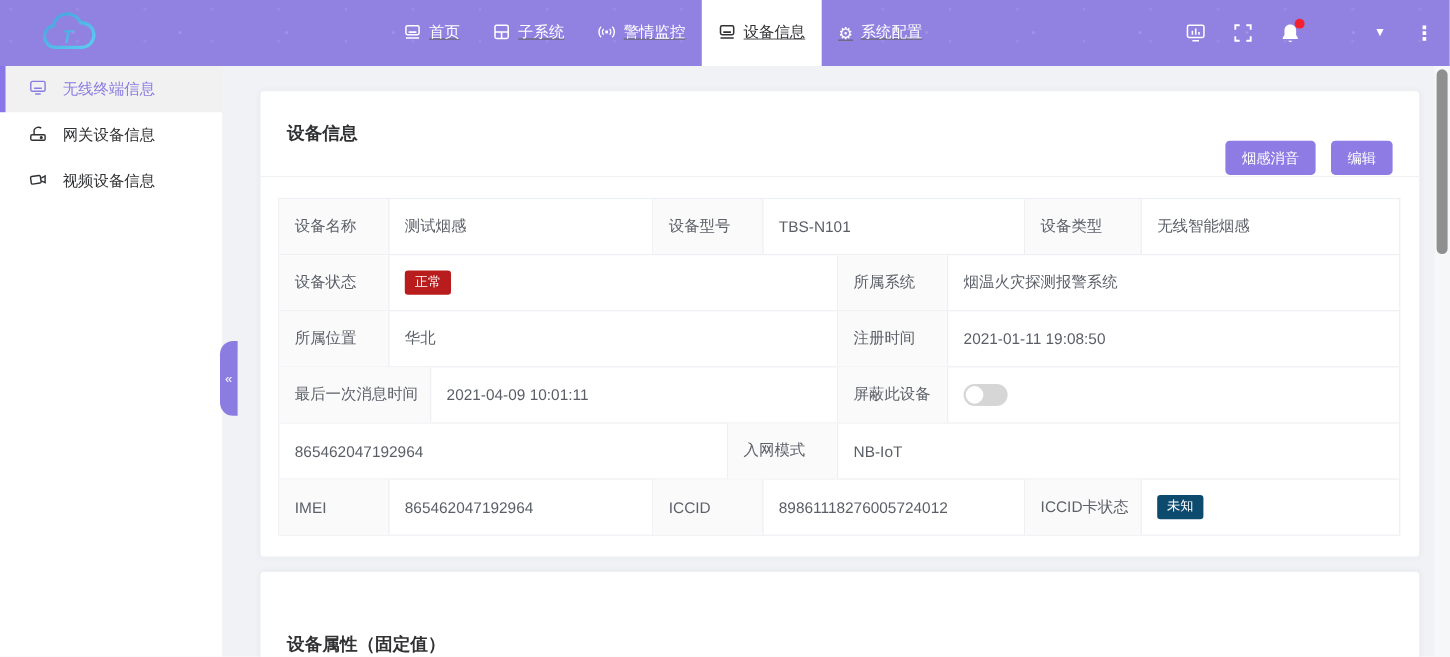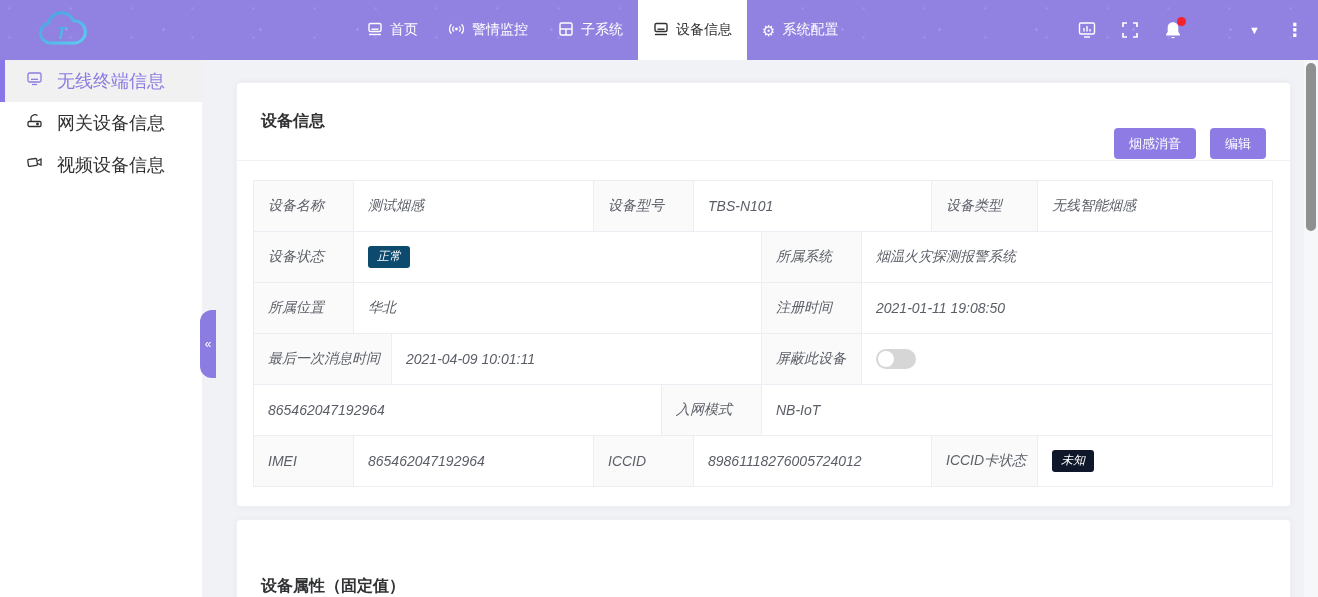--- a/index.html
+++ b/index.html
@@ -5,70 +5,70 @@
   * { margin:0; padding:0; box-sizing:border-box; }
   html,body { width:1318px; height:597px; overflow:hidden; }
   body { font-family:"Liberation Sans","DejaVu Sans",sans-serif; background:#f0f2f5; position:relative; color:#606266; }
 
   
   .topbar { position:absolute; top:0; left:0; width:1318px; height:60px; background:#9181e1;
     background-image:radial-gradient(circle, rgba(255,255,255,.16) 1px, transparent 1.6px),
                      radial-gradient(circle, rgba(255,255,255,.10) 1px, transparent 1.6px);
     background-size:97px 41px, 61px 29px; background-position:18px 9px, 40px 23px; z-index:30; }
   .logo { position:absolute; left:28px; top:9px; width:80px; height:42px; }
-  .nav { position:absolute; left:352px; top:0; height:60px; display:flex; }
+  .nav { position:absolute; left:352px; top:0; height:60px; display:flex;text-decoration:underline; }
   .nav-item { display:flex; align-items:center; gap:7px; padding:0 15px; height:60px; color:#fff; font-size:14px; cursor:pointer; }
   .nav-item.active { background:#fff; color:#303133; }
   .nav-item.active svg { stroke:#303133; }
   .nav-item svg { stroke:#fff; }
   .nav-gear { font-size:15px; line-height:1; }
   .top-right { position:absolute; right:0; top:0; height:60px; display:flex; align-items:center; }
   .tr-icon { color:#fff; display:flex; align-items:center; justify-content:center; cursor:pointer; position:relative; }
   .icon-chart { margin-right:24px; }
   .icon-fs { margin-right:24px; }
   .icon-bell { margin-right:66px; }
   .bell-dot { position:absolute; top:-3px; right:-3px; width:9px; height:9px; border-radius:50%; background:#f5222d; }
   .icon-caret { margin-right:26px; font-size:11px; }
   .icon-more { margin-right:14px; font-size:18px; font-weight:bold; letter-spacing:0; }
 
   
   .sidebar { position:absolute; top:60px; left:0; width:202px; height:537px; background:#fff; z-index:20; }
-  .side-item { position:relative; height:42px; display:flex; align-items:center; gap:14px; padding-left:26px; font-size:18px; color:#303133; cursor:pointer; }
+  .side-item { position:relative; height:42px; display:flex; align-items:center; gap:14px; padding-left:26px; font-size:14px; color:#303133; cursor:pointer; }
   .side-item svg { stroke:#303133; flex:0 0 auto; }
   .side-item.selected { background:#f1f1f2; color:#8a7ce0; }
   .side-item.selected svg { stroke:#8a7ce0; }
   .side-item.selected::before { content:""; position:absolute; left:0; top:0; width:5px; height:100%; background:#8a76e8; }
   .collapse-handle { position:absolute; top:310px; left:200px; width:16px; height:68px; background:#8a7ce0;
     border-radius:12px 0 0 12px; display:flex; align-items:center; justify-content:center;
     color:#fff; font-size:12px; cursor:pointer; z-index:25; }
 
   
   .card { position:absolute; left:236px; width:1055px; background:#fff; border:1px solid #eef0f3; border-radius:4px; box-shadow:0 0 6px rgba(0,0,0,.04); }
   .card-info { top:82px; height:425px; }
   .card-attrs { top:519px; height:130px; }
   .card-header { height:78px; display:flex; align-items:center; justify-content:space-between; padding:0 24px; border-bottom:1px solid #f1f1f4; }
   .card-attrs .card-header { height:59px;margin-top:37px; }
   .card-title { font-size:16px; font-weight:bold; color:#303133; }
   .header-btns { display:flex; gap:14px;margin-top:44px; }
   .btn { background:#8e7ce4; color:#fff; border:none; border-radius:4px; height:31px; padding:0 15px; font-size:13px; cursor:pointer; font-family:inherit; }
 
   
   .info-table { margin:19px 17px 0 16px; border:1px solid #ebeef2; border-bottom:none; font-size:14px; }
-  .trow { display:flex; height:51px; border-bottom:1px solid #ebeef2;font-style:italic; }
+  .trow { display:flex; height:51px; border-bottom:1px solid #ebeef2; }
   .tcell { display:flex; align-items:center; padding:0 14px; border-right:1px solid #ebeef2; overflow:hidden; white-space:nowrap; }
   .tcell:last-child { border-right:none; }
   .tlabel { background:#fafafa; color:#5c6068; flex:0 0 auto; }
   .tvalue { color:#5a5e66; }
   .w-100 { width:100px; } .w-138 { width:138px;text-align:center; } .w-106 { width:106px; }
   .v-240 { width:240px; } .v-238 { width:238px; } .v-408 { width:408px; } .v-370 { width:370px; }
   .v-flex { flex:1 1 auto; }
 
   .badge { display:inline-block; padding:4px 9px; border-radius:3px; font-size:12px; color:#fff; line-height:1.1; }
-  .badge-green { background:#0c4a6e; }
-  .badge-gray { background:#0f172a; }
+  .badge-green { background:#b91c1c; }
+  .badge-gray { background:#0c4a6e; }
 
   .switch { width:40px; height:20px; border-radius:10px; background:#d6d6d6; position:relative; cursor:pointer; }
   .switch::after { content:""; position:absolute; left:2px; top:2px; width:16px; height:16px; border-radius:50%; background:#fff; }
 
   
   .scrollbar-track { position:absolute; top:60px; right:0; width:14px; height:537px; background:#f6f7f9; z-index:40; }
   .scrollbar-thumb { position:absolute; top:3px; left:2px; width:10px; height:168px; border-radius:6px; background:#8f8f8f; cursor:pointer; }
 </style>
 </head>
 <body>
@@ -93,37 +93,37 @@
         <svg width="16" height="16" viewBox="0 0 16 16" fill="none" stroke-width="1.4">
           <rect x="2" y="2.5" width="12" height="8" rx="1.5"></rect>
             <line x1="4.5" y1="8.2" x2="11.5" y2="8.2"></line>
             <line x1="2" y1="13.5" x2="14" y2="13.5"></line>
         </svg>
       </span>
       <span>首页</span>
     </div>
     <div class="nav-item">
       <span>
+        <svg width="16" height="16" viewBox="0 0 16 16" fill="none" stroke-width="1.4">
+          <rect x="2" y="2" width="12" height="12" rx="1.5"></rect>
+            <line x1="2" y1="8" x2="14" y2="8"></line>
+            <line x1="8" y1="8" x2="8" y2="14"></line>
+        </svg>
+      </span>
+      <span>子系统</span>
+    </div>
+    <div class="nav-item">
+      <span>
         <svg width="17" height="16" viewBox="0 0 17 16" fill="none" stroke-width="1.3">
           <circle cx="8.5" cy="8" r="1.4" fill="#fff" stroke="none"></circle>
           <path d="M5.8 5.4a3.7 3.7 0 0 0 0 5.2 M11.2 5.4a3.7 3.7 0 0 1 0 5.2"></path>
           <path d="M3.4 3.2a7 7 0 0 0 0 9.6 M13.6 3.2a7 7 0 0 1 0 9.6"></path>
         </svg>
       </span>
       <span>警情监控</span>
-    </div>
-    <div class="nav-item">
-      <span>
-        <svg width="16" height="16" viewBox="0 0 16 16" fill="none" stroke-width="1.4">
-          <rect x="2" y="2" width="12" height="12" rx="1.5"></rect>
-            <line x1="2" y1="8" x2="14" y2="8"></line>
-            <line x1="8" y1="8" x2="8" y2="14"></line>
-        </svg>
-      </span>
-      <span>子系统</span>
     </div>
     <div class="nav-item active">
       <span>
         <svg width="16" height="16" viewBox="0 0 16 16" fill="none" stroke-width="1.4">
           <rect x="2" y="2.5" width="12" height="8" rx="1.5"></rect>
             <line x1="4.5" y1="8.2" x2="11.5" y2="8.2"></line>
             <line x1="2" y1="13.5" x2="14" y2="13.5"></line>
         </svg>
       </span>
       <span>设备信息</span>

